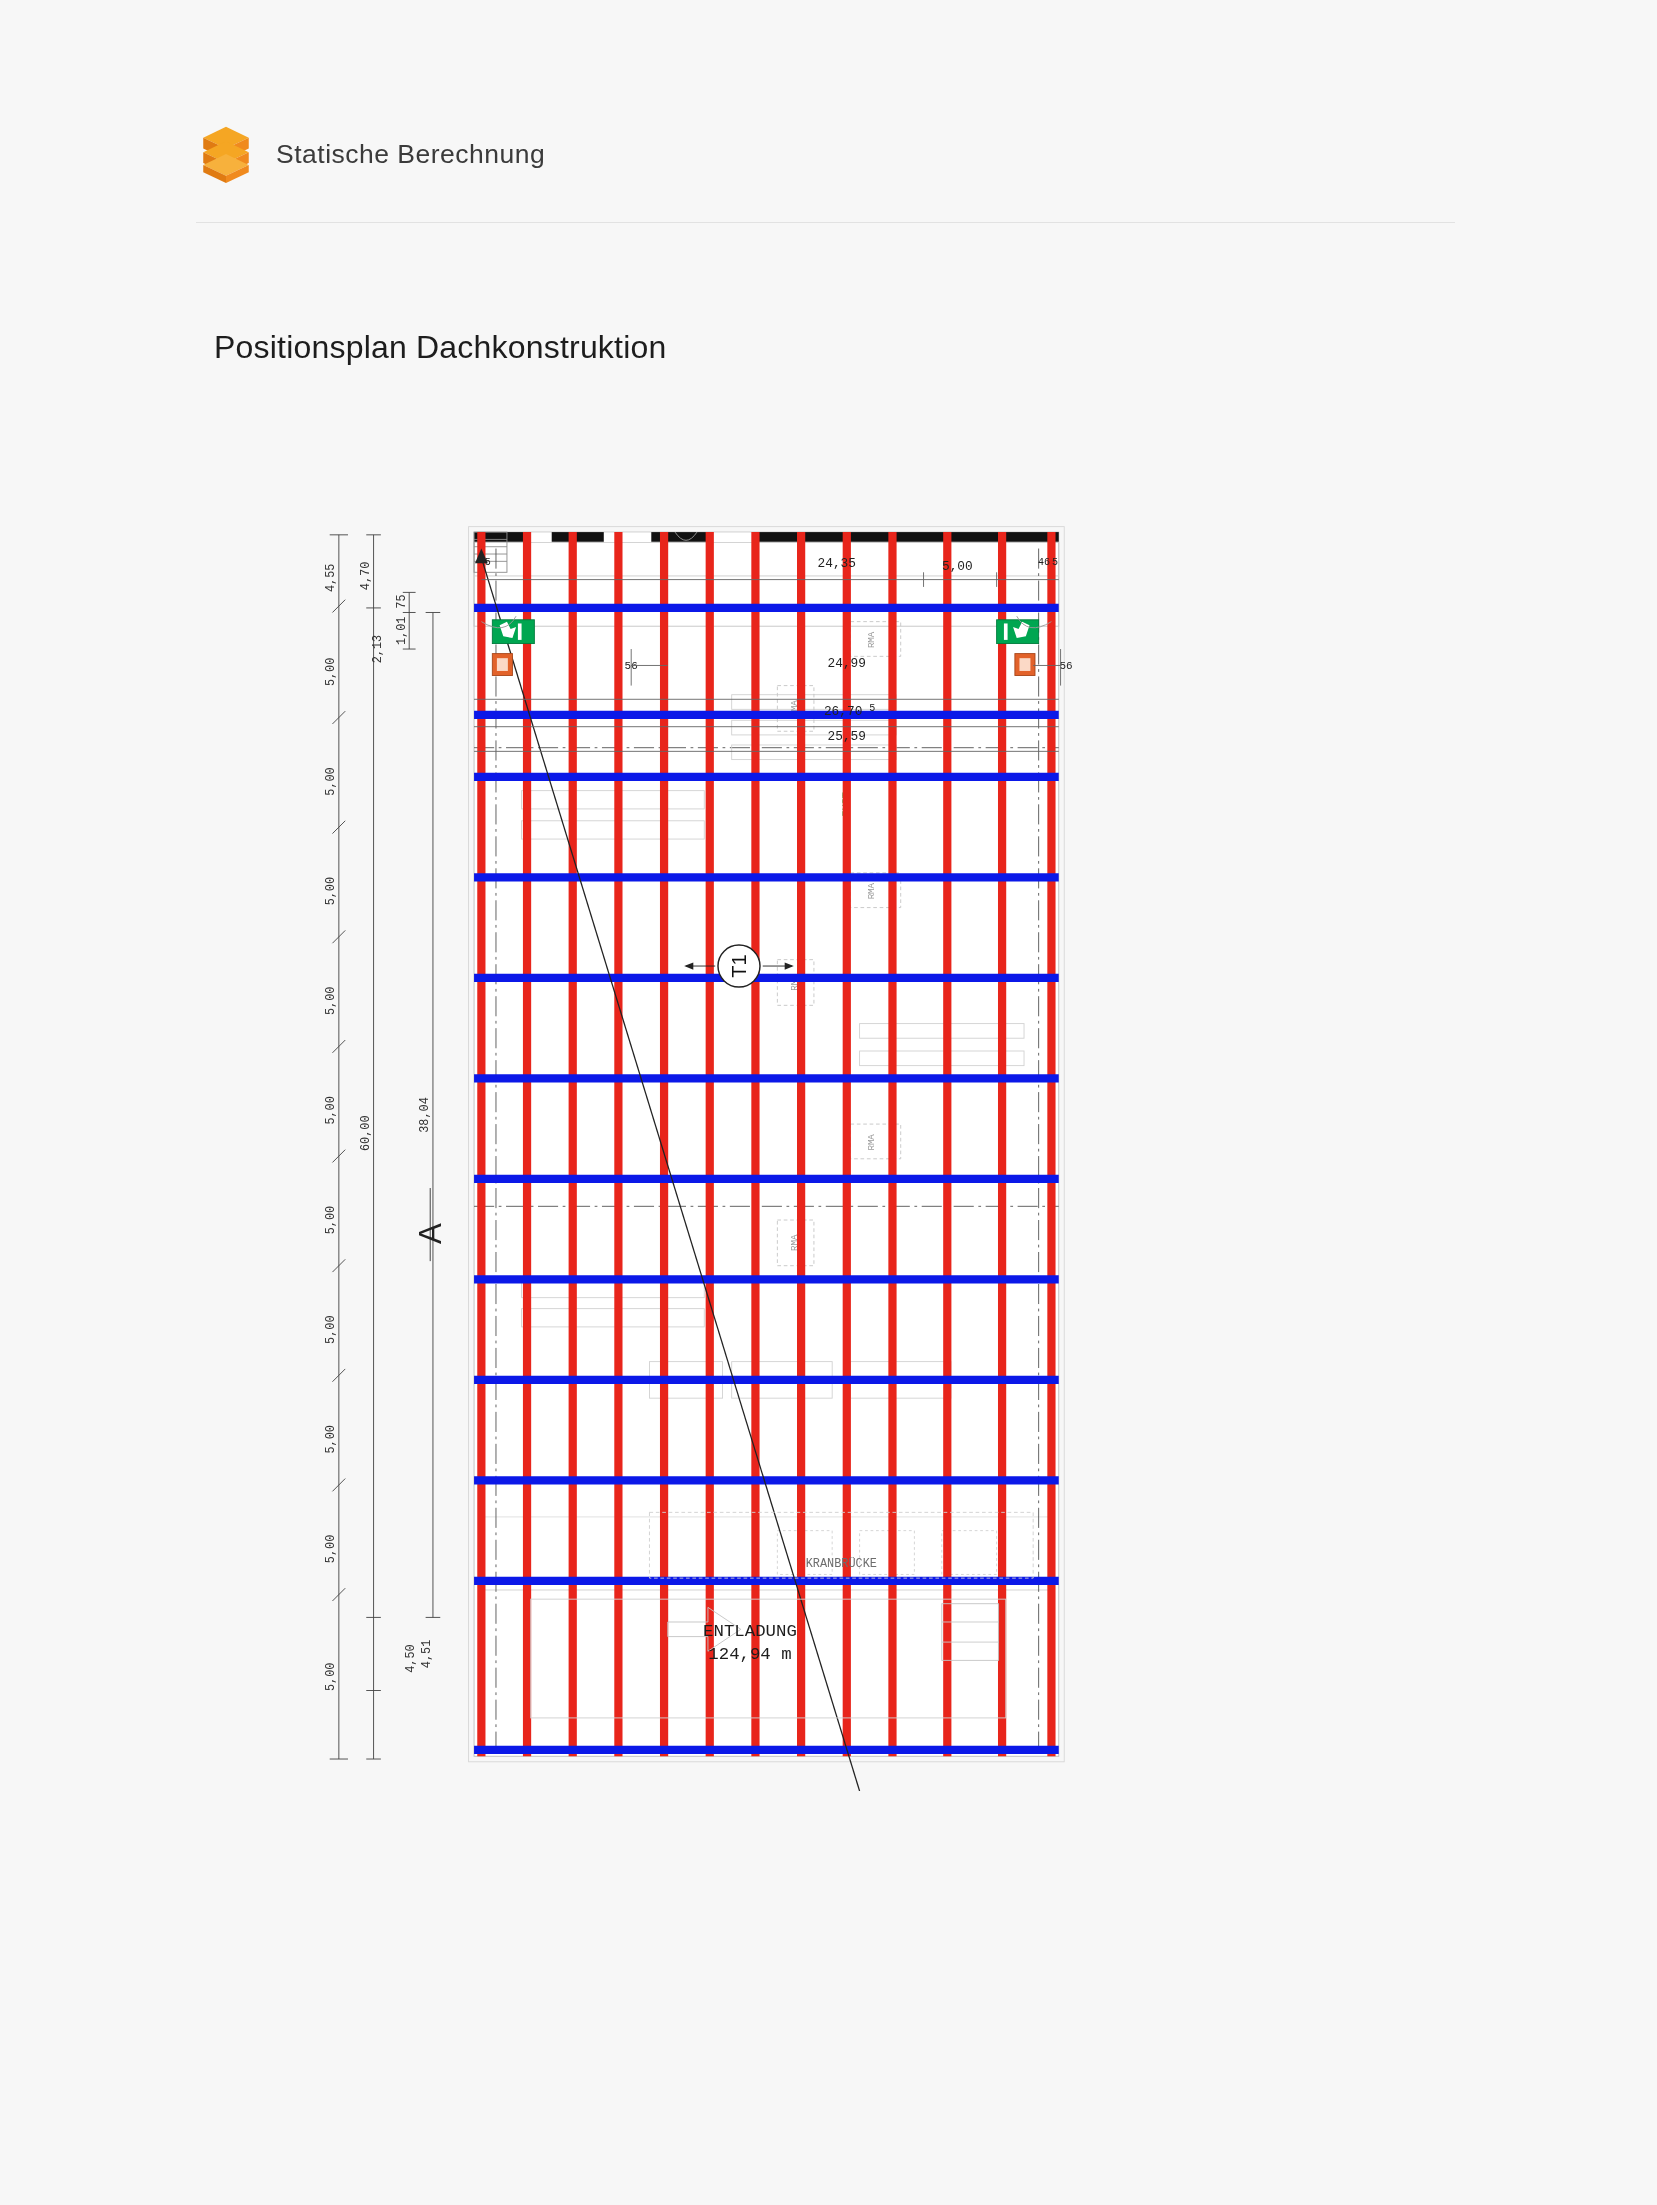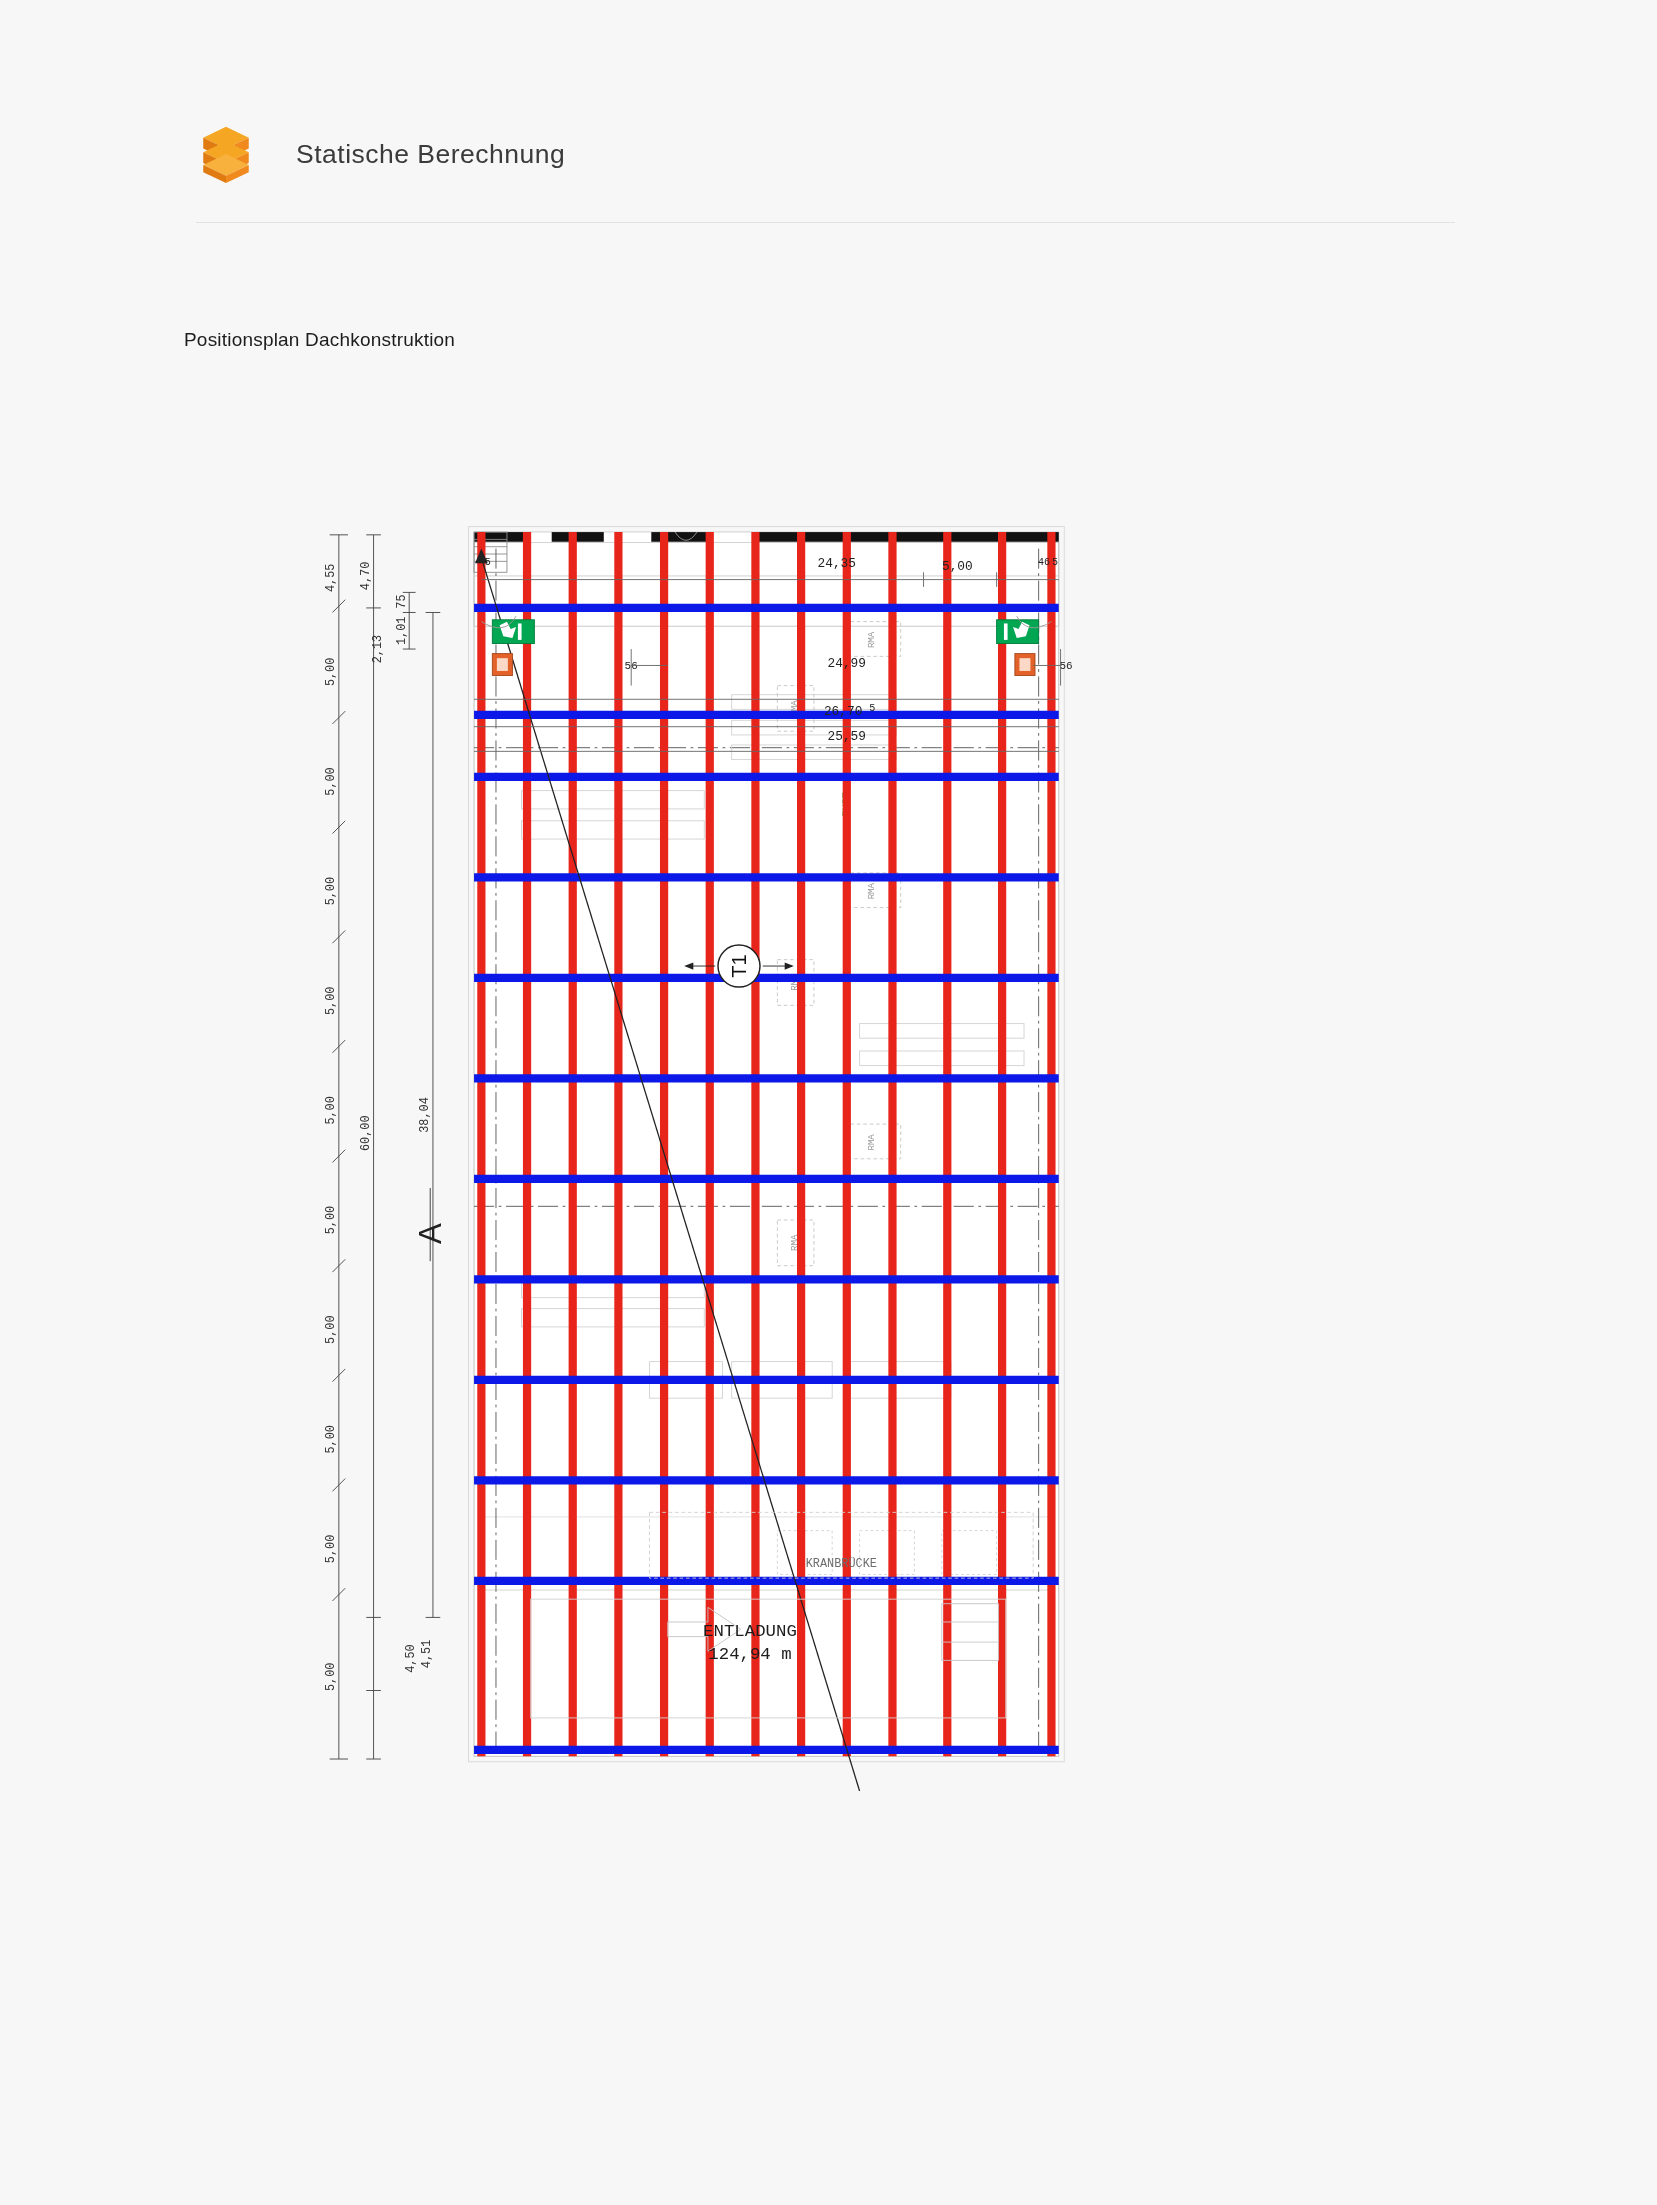--- a/index.html
+++ b/index.html
@@ -22,21 +22,21 @@
     left: 0; top: 0;
     width: 1657px;
     height: 224px;
   }
   .header-inner {
     position: absolute;
     left: 196px;
     top: 123px;
     display: flex;
     align-items: center;
-    gap: 40px;
+    gap: 20px;
   }
   .logo {
     width: 60px;
     height: 62px;
     position: relative;
   }
   .logo svg { display:block; }
   .app-title {
     font-size: 26.5px;
     letter-spacing: 0.5px;
@@ -48,23 +48,23 @@
     left: 196px;
     top: 222px;
     width: 1259px;
     height: 0.9px;
     background: #e2e2e2;
   }
 
   
   .page-title {
     position: absolute;
-    left: 184px;
+    left: 214px;
     top: 329px;
-    font-size: 19px;
+    font-size: 32px;
     color: #1d1d1d;
     font-weight: 400;
     letter-spacing: 0.2px;
   }
 
   
   .drawing {
     position: absolute;
     left: 302px;
     top: 512px;

